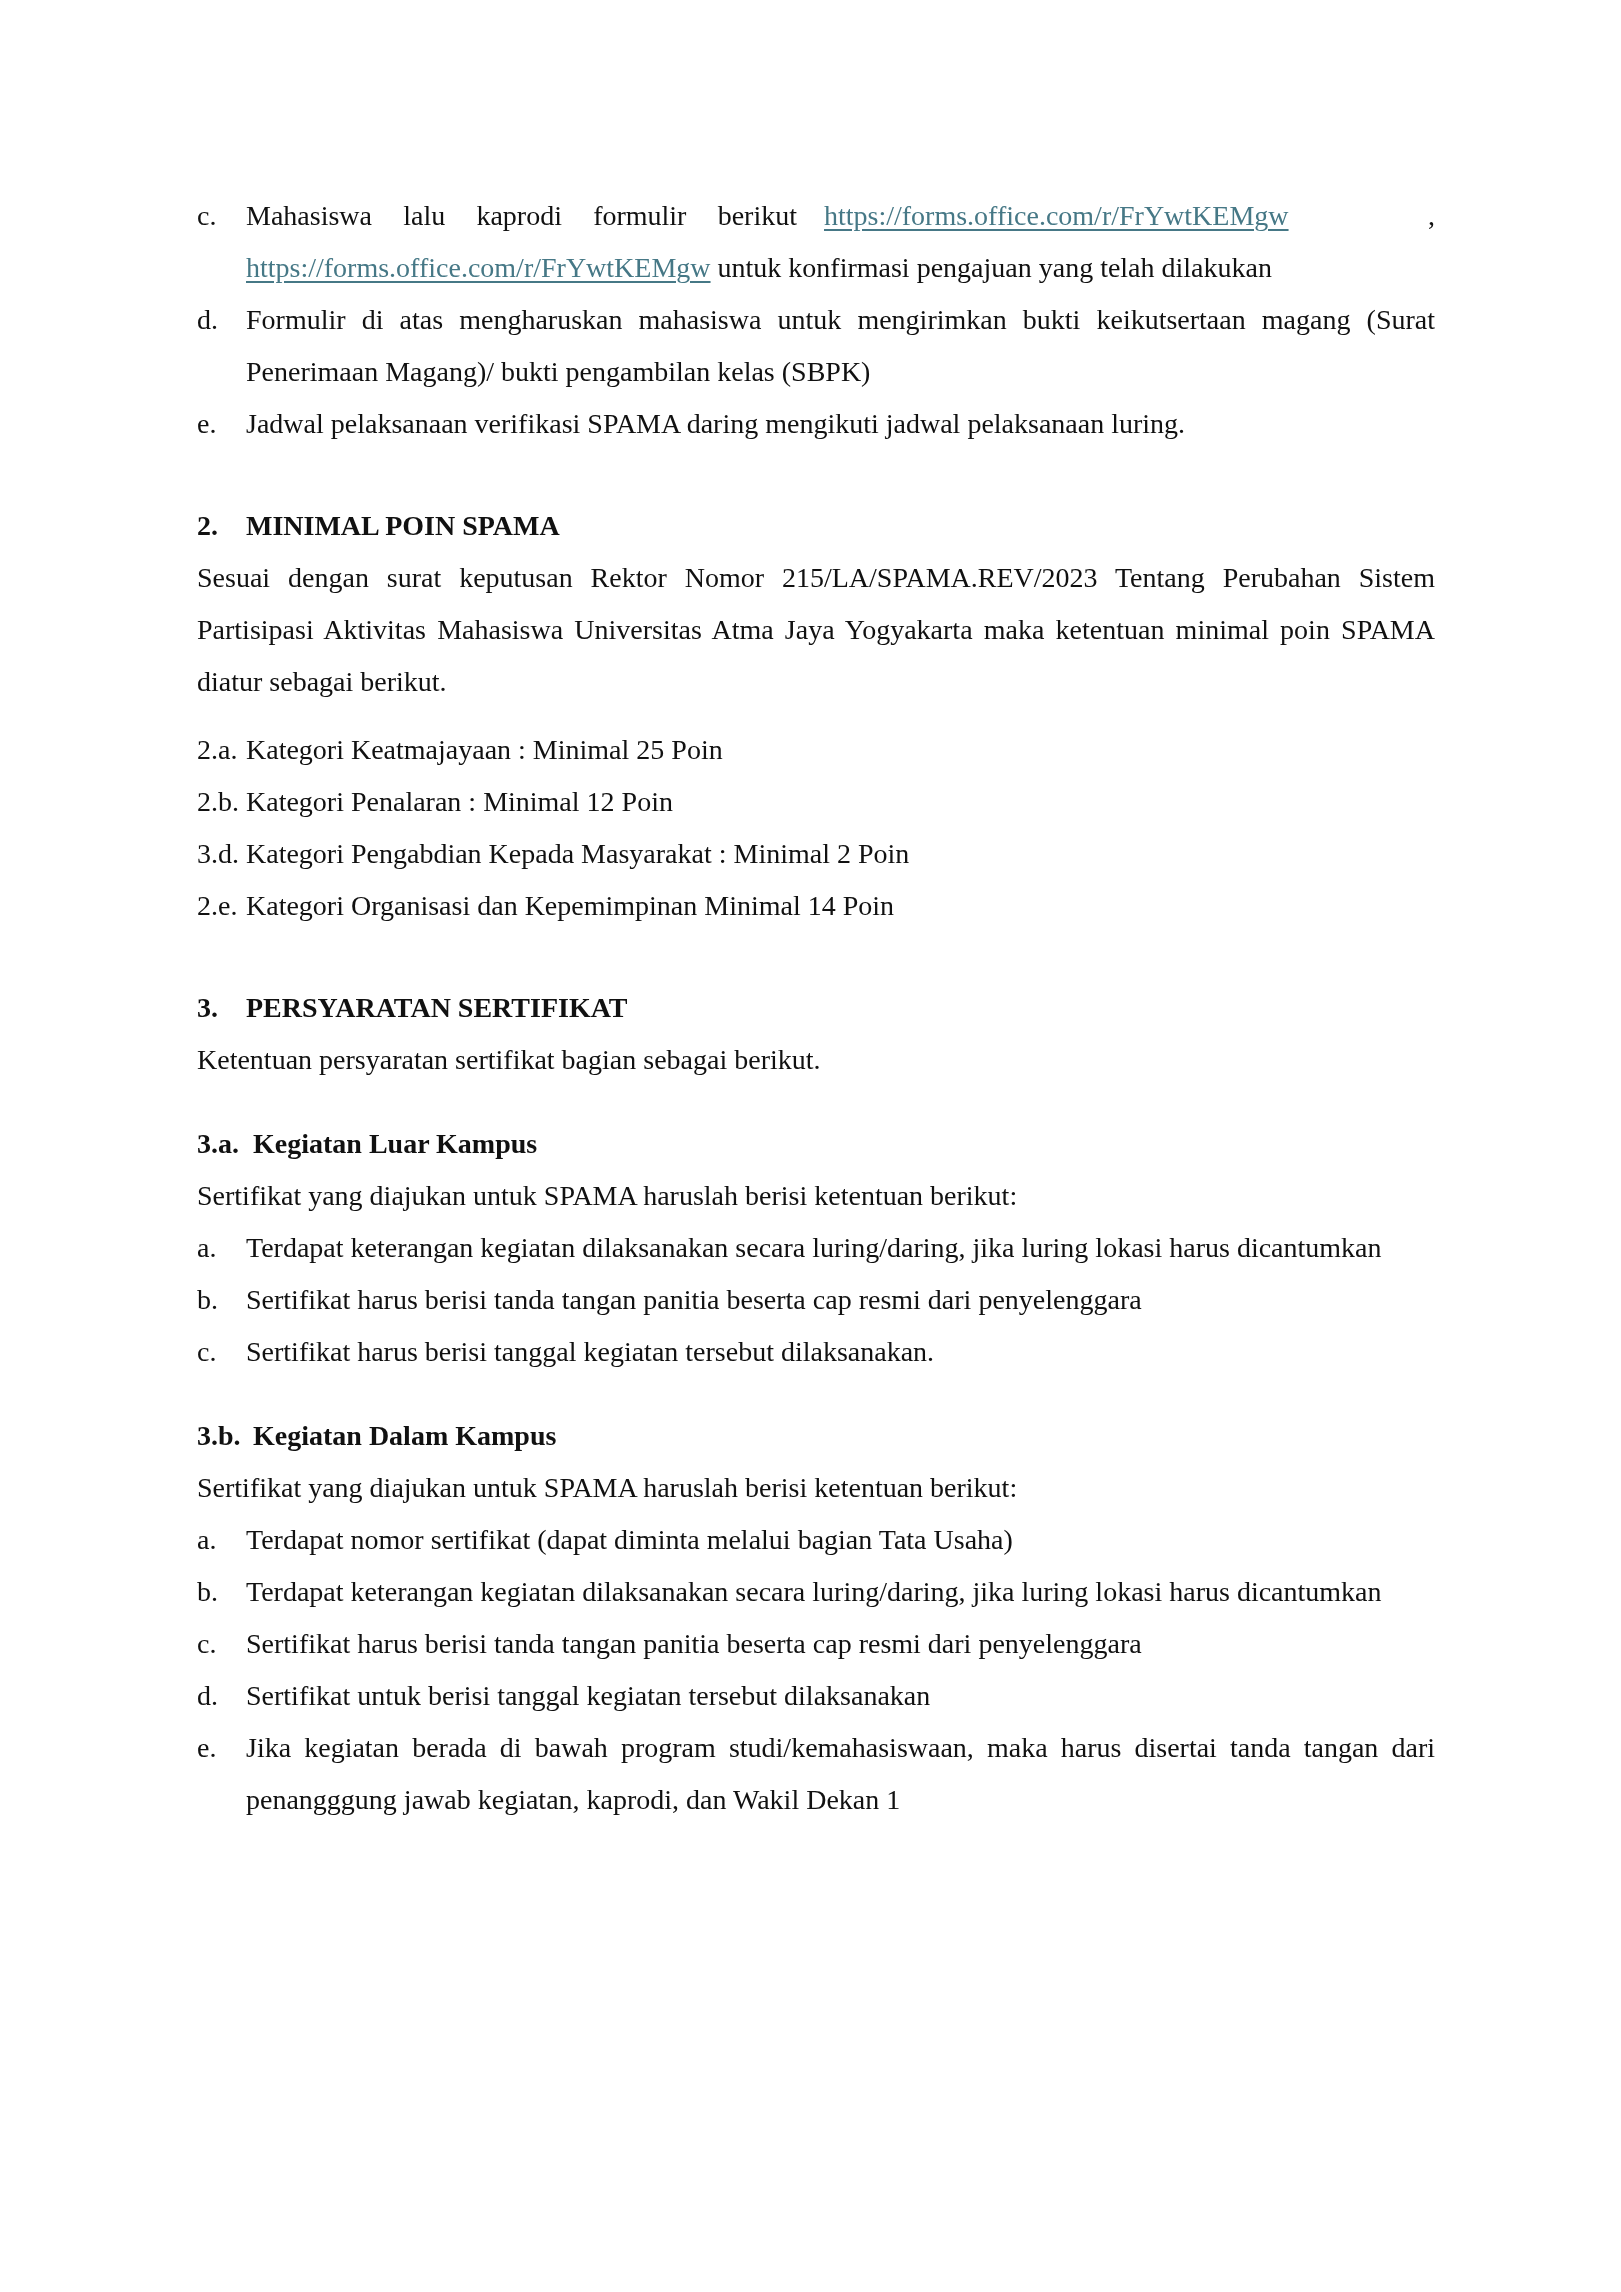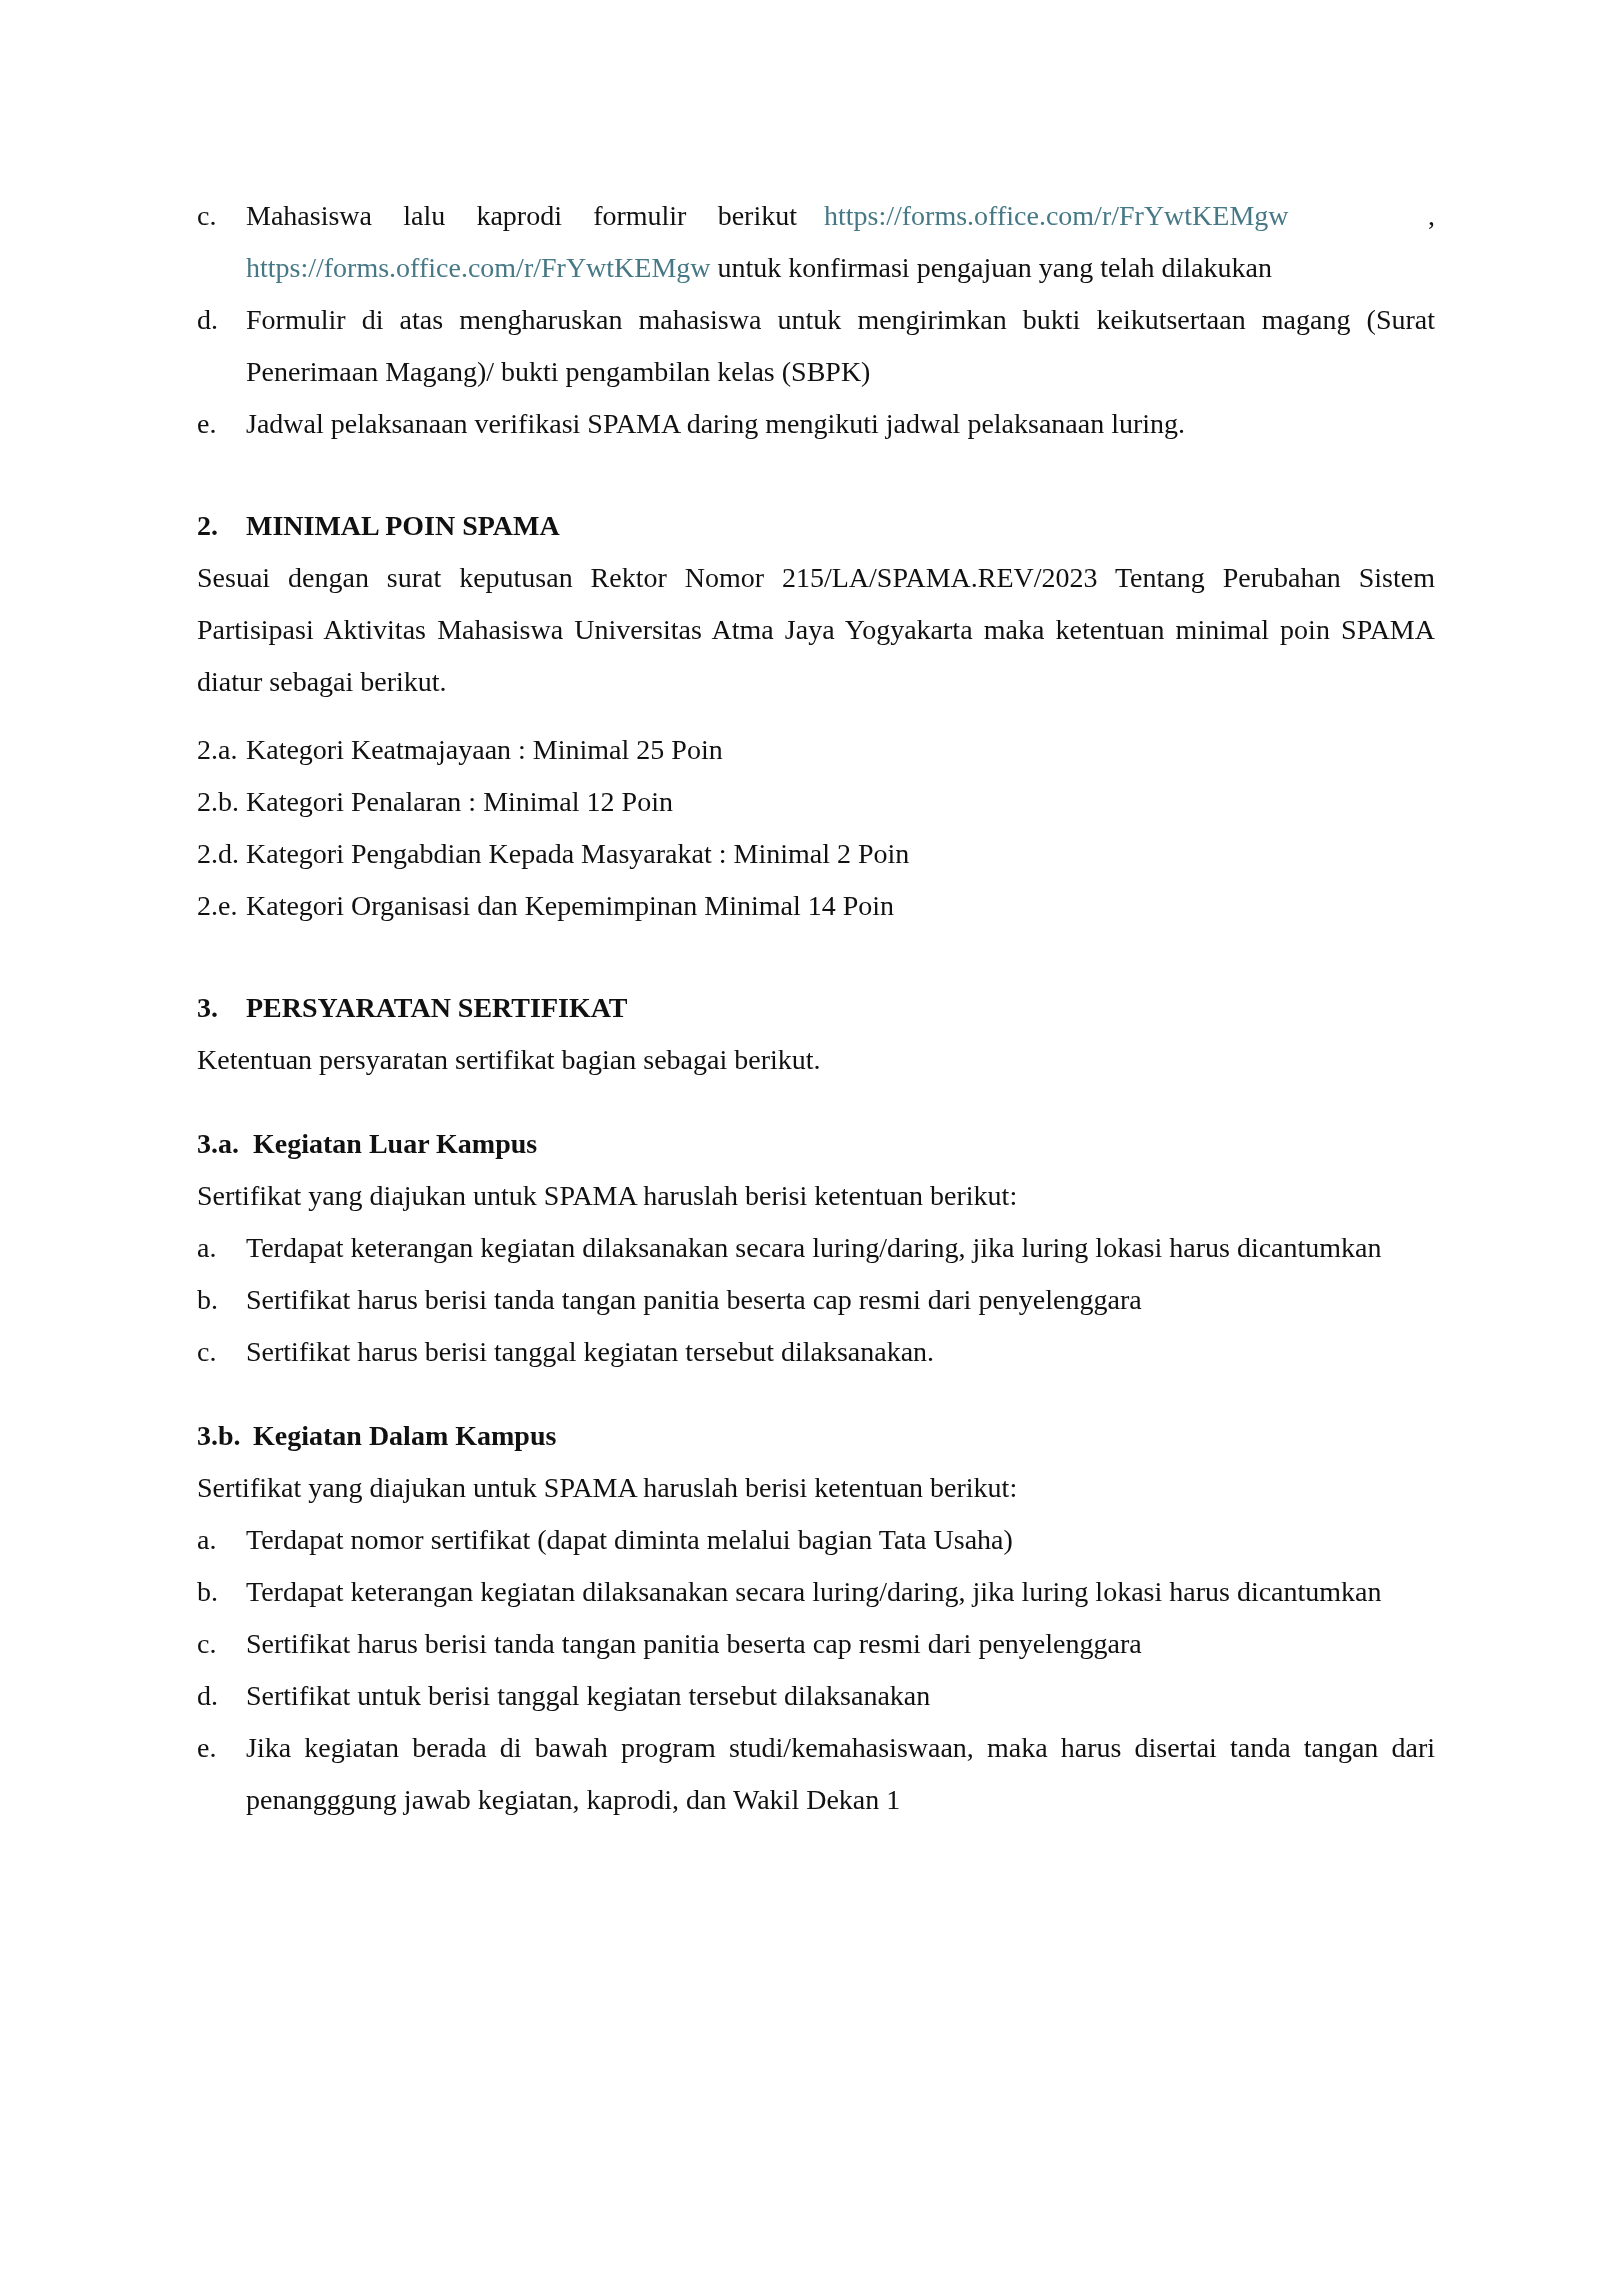--- a/index.html
+++ b/index.html
@@ -31,20 +31,21 @@
     .li .marker {
       position: absolute;
       left: 0;
       top: 0;
     }
     .li .text {
       display: block;
     }
     .link {
       color: #467886;
+      text-decoration: underline;
       text-decoration-thickness: 1.8px;
       text-underline-offset: 3.6px;
       cursor: pointer;
     }
     .heading {
       font-weight: bold;
       line-height: 52px;
     }
     .heading .num {
       display: inline-block;
@@ -122,21 +123,21 @@
     <div class="para">Sesuai dengan surat keputusan Rektor Nomor 215/LA/SPAMA.REV/2023 Tentang Perubahan Sistem Partisipasi Aktivitas Mahasiswa Universitas Atma Jaya Yogyakarta maka ketentuan minimal poin SPAMA diatur sebagai berikut.</div>
     <div class="gap-md"></div>
     <div>
       <div class="sub">
         <span class="num">2.a.</span><span>Kategori Keatmajayaan : Minimal 25 Poin</span>
       </div>
       <div class="sub">
         <span class="num">2.b.</span><span>Kategori Penalaran : Minimal 12 Poin</span>
       </div>
       <div class="sub">
-        <span class="num">2.d.</span><span>Kategori Pengabdian Kepada Masyarakat : Minimal 2 Poin</span>
+        <span class="num">3.d.</span><span>Kategori Pengabdian Kepada Masyarakat : Minimal 2 Poin</span>
       </div>
       <div class="sub">
         <span class="num">2.e.</span><span>Kategori Organisasi dan Kepemimpinan Minimal 14 Poin</span>
       </div>
     </div>
   </div>
 
   <div class="gap-lg"></div>
 
   <div>

